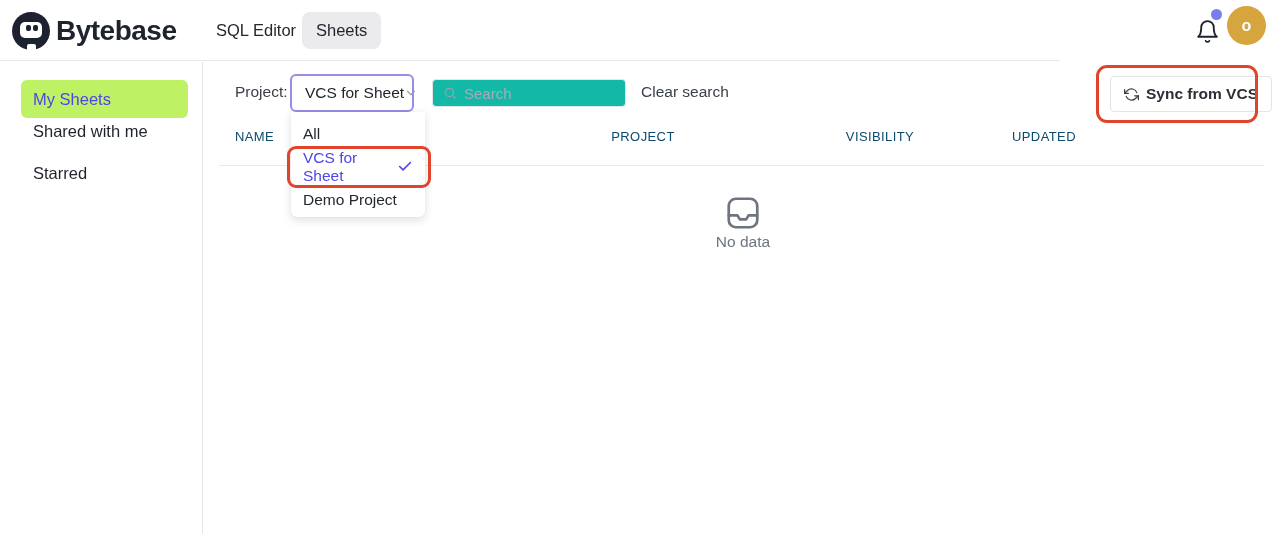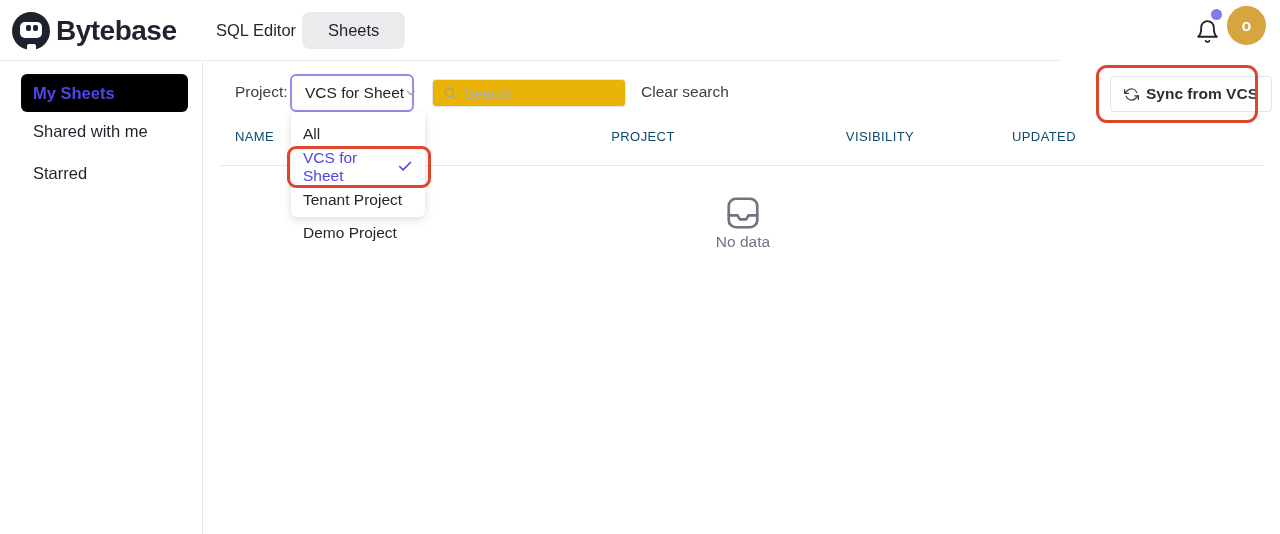--- a/index.html
+++ b/index.html
@@ -16,46 +16,46 @@
   .brand { left:12px; top:0; height:61px; display:flex; align-items:center; gap:6px; cursor:pointer; }
   .logo-icon { width:38px; height:38px; border-radius:50%; background:#1d2230; position:relative; flex:0 0 auto; }
   .logo-face { position:absolute; left:8px; top:10px; width:22px; height:16px; background:#fff; border-radius:5px; }
   .logo-eye { position:absolute; top:13px; width:4.5px; height:6px; background:#1d2230; border-radius:2px; }
   .logo-eye.l { left:14px; } .logo-eye.r { left:21px; }
   .logo-notch { position:absolute; left:14.5px; bottom:-2px; width:9px; height:8px; background:#fff; border-radius:2px; }
   .brand-text { font-size:28px; font-weight:800; color:#1f232e; letter-spacing:-0.5px; }
 
   .nav-link { left:216px; top:0; height:61px; display:flex; align-items:center;
               font-size:16.5px; font-weight:500; color:#23272e; cursor:pointer; }
-  .nav-pill { left:302px; top:12px; height:37px; padding:0 26px; display:flex; align-items:center;
+  .nav-pill { left:302px; top:12px; height:37px; padding:0 14px; display:flex; align-items:center;
               background:#ebebee; border-radius:8px; font-size:16.5px; font-weight:500; color:#1f232b; cursor:pointer; }
 
   .bell-btn { left:1192px; top:16px; width:30px; height:30px; display:flex; align-items:center; justify-content:center; cursor:pointer; }
   .bell-btn svg { width:25px; height:25px; }
   .notif-dot { left:1211px; top:9px; width:11px; height:11px; border-radius:50%; background:#7b7cf0; z-index:6; }
   .avatar { left:1227px; top:6px; width:39px; height:39px; border-radius:50%; background:#d6a53e;
             display:flex; align-items:center; justify-content:center; color:#fff;
             font-size:16px; font-weight:700; cursor:pointer; }
 
   
   .sidebar { left:0; top:62px; width:203px; height:472px; border-right:1px solid #e5e7eb; background:#fff; }
   .side-item { position:absolute; left:21px; width:167px; height:38px; border-radius:6px;
                display:flex; align-items:center; padding-left:12px; font-size:16.5px; color:#1f242c; cursor:pointer; }
-  .side-item.active { background:#000000; color:#4f46e5; font-weight:700; }
+  .side-item.active { background:#bef264; color:#4f46e5; font-weight:400;margin-top:6px; }
 
   
   .project-label { left:235px; top:73px; height:38px; display:flex; align-items:center; font-size:15.5px; color:#3b4049; }
   .project-select { left:290px; top:74px; width:124px; height:38px; background:#fff;
                     border:2px solid #948ee7; border-radius:6px; display:flex; align-items:center;
                     padding:0 9px 0 13px; cursor:pointer; z-index:6; }
   .project-select .val { font-size:15.5px; color:#21252d; flex:1; white-space:nowrap; }
   .project-select svg { width:14px; height:14px; color:#9aa1ad; flex:0 0 auto; }
 
   .searchbox { left:432px; top:79px; width:194px; height:28px; border:1px solid #e4e6ea; border-radius:4px;
-               display:flex; align-items:center; padding:0 8px 0 10px; background:#eab308; }
+               display:flex; align-items:center; padding:0 8px 0 10px; background:#14b8a6; }
   .searchbox svg { width:14px; height:14px; color:#9aa1ad; flex:0 0 auto; }
   .searchbox input { border:none; outline:none; flex:1; min-width:0; margin-left:7px;
                      font-family:"Liberation Sans", sans-serif; font-size:15px; color:#333; background:transparent; }
   .searchbox input::placeholder { color:#a6adb8; }
 
   .clear-search { left:641px; top:73px; height:38px; display:flex; align-items:center;
                   font-size:15.5px; color:#3b4049; cursor:pointer; }
 
   .sync-btn { left:1110px; top:76px; height:36px; padding:0 13px; background:#fff;
               border:1px solid #e2e4e8; border-radius:4px; display:flex; align-items:center; gap:7px;
@@ -173,21 +173,18 @@
   <div class="menu-item">
     <span>All</span>
   </div>
   <div class="menu-item selected">
     <span>VCS for Sheet</span>
     <svg class="check" viewBox="0 0 24 24" fill="none" stroke="currentColor" stroke-width="2.4" stroke-linecap="round" stroke-linejoin="round">
       <polyline points="20 6 9 17 4 12"></polyline>
     </svg>
   </div>
   <div class="menu-item">
-    <span>Tenant Project</span>
-  </div>
-  <div class="menu-item">
     <span>Demo Project</span>
   </div>
 </div>
 
 <div class="abs annotation anno-sync"></div>
 <div class="abs annotation anno-option"></div>
 
 </body></html>

